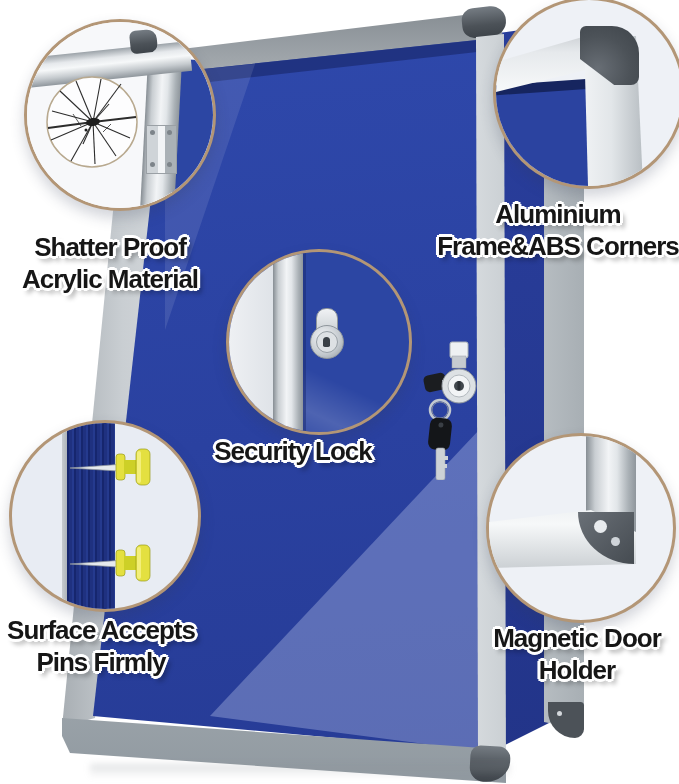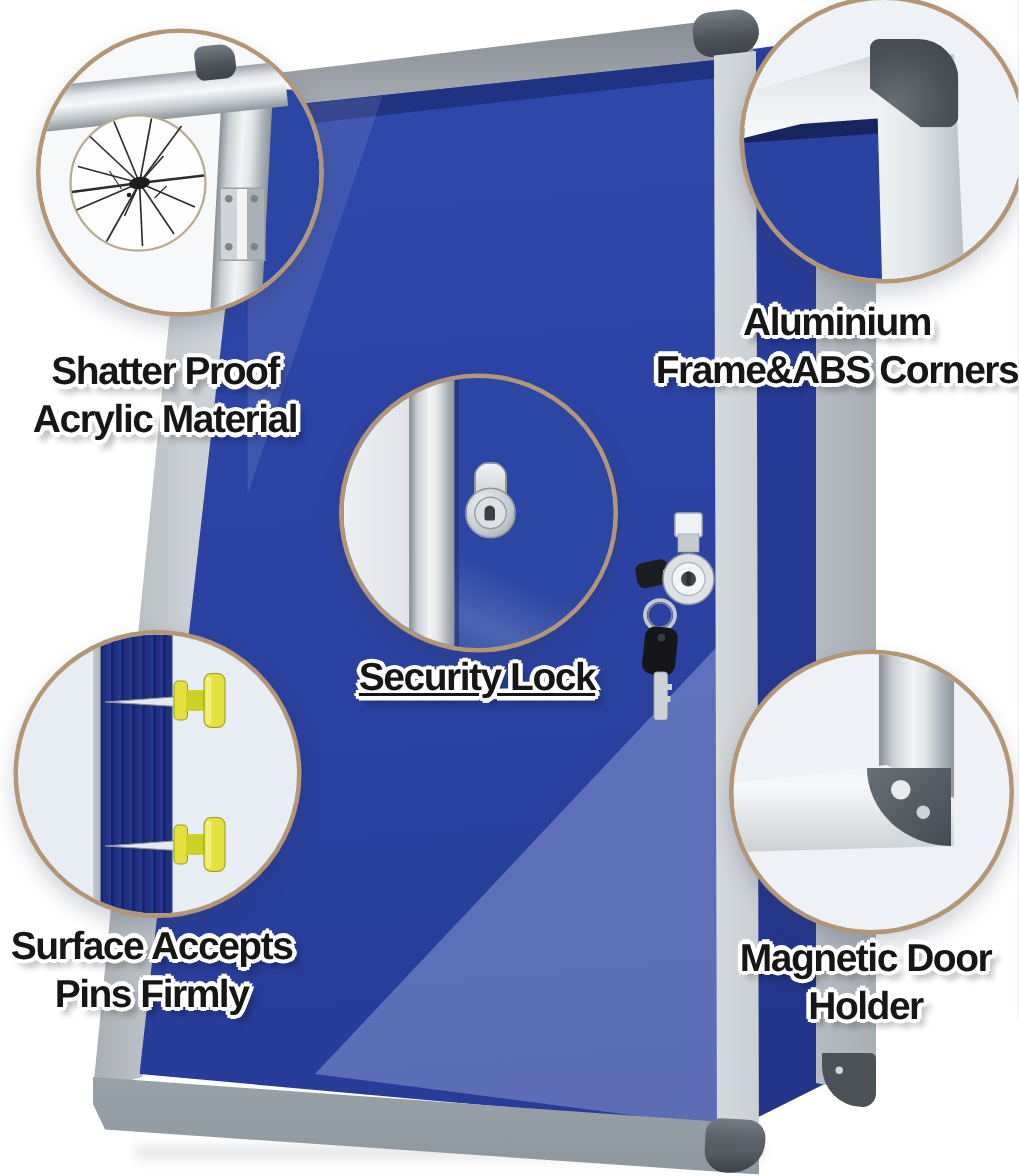--- a/index.html
+++ b/index.html
@@ -176,21 +176,21 @@
   </div>
 
   <div class="label" style="left:-5px;top:231px;width:230px;">
     <span>Shatter Proof</span>
     <span>Acrylic Material</span>
   </div>
   <div class="label" style="left:428px;top:198px;width:260px;">
     <span>Aluminium</span>
     <span>Frame&amp;ABS Corners</span>
   </div>
-  <div class="label" style="left:203px;top:435px;width:230px;text-decoration:underline;">
+  <div class="label" style="left:178px;top:435px;width:230px;">
     <span>Security Lock</span>
   </div>
   <div class="label" style="left:-14px;top:614px;width:230px;">
     <span>Surface Accepts</span>
     <span>Pins Firmly</span>
   </div>
   <div class="label" style="left:447px;top:622px;width:260px;">
     <span>Magnetic Door</span>
     <span>Holder</span>
   </div>

